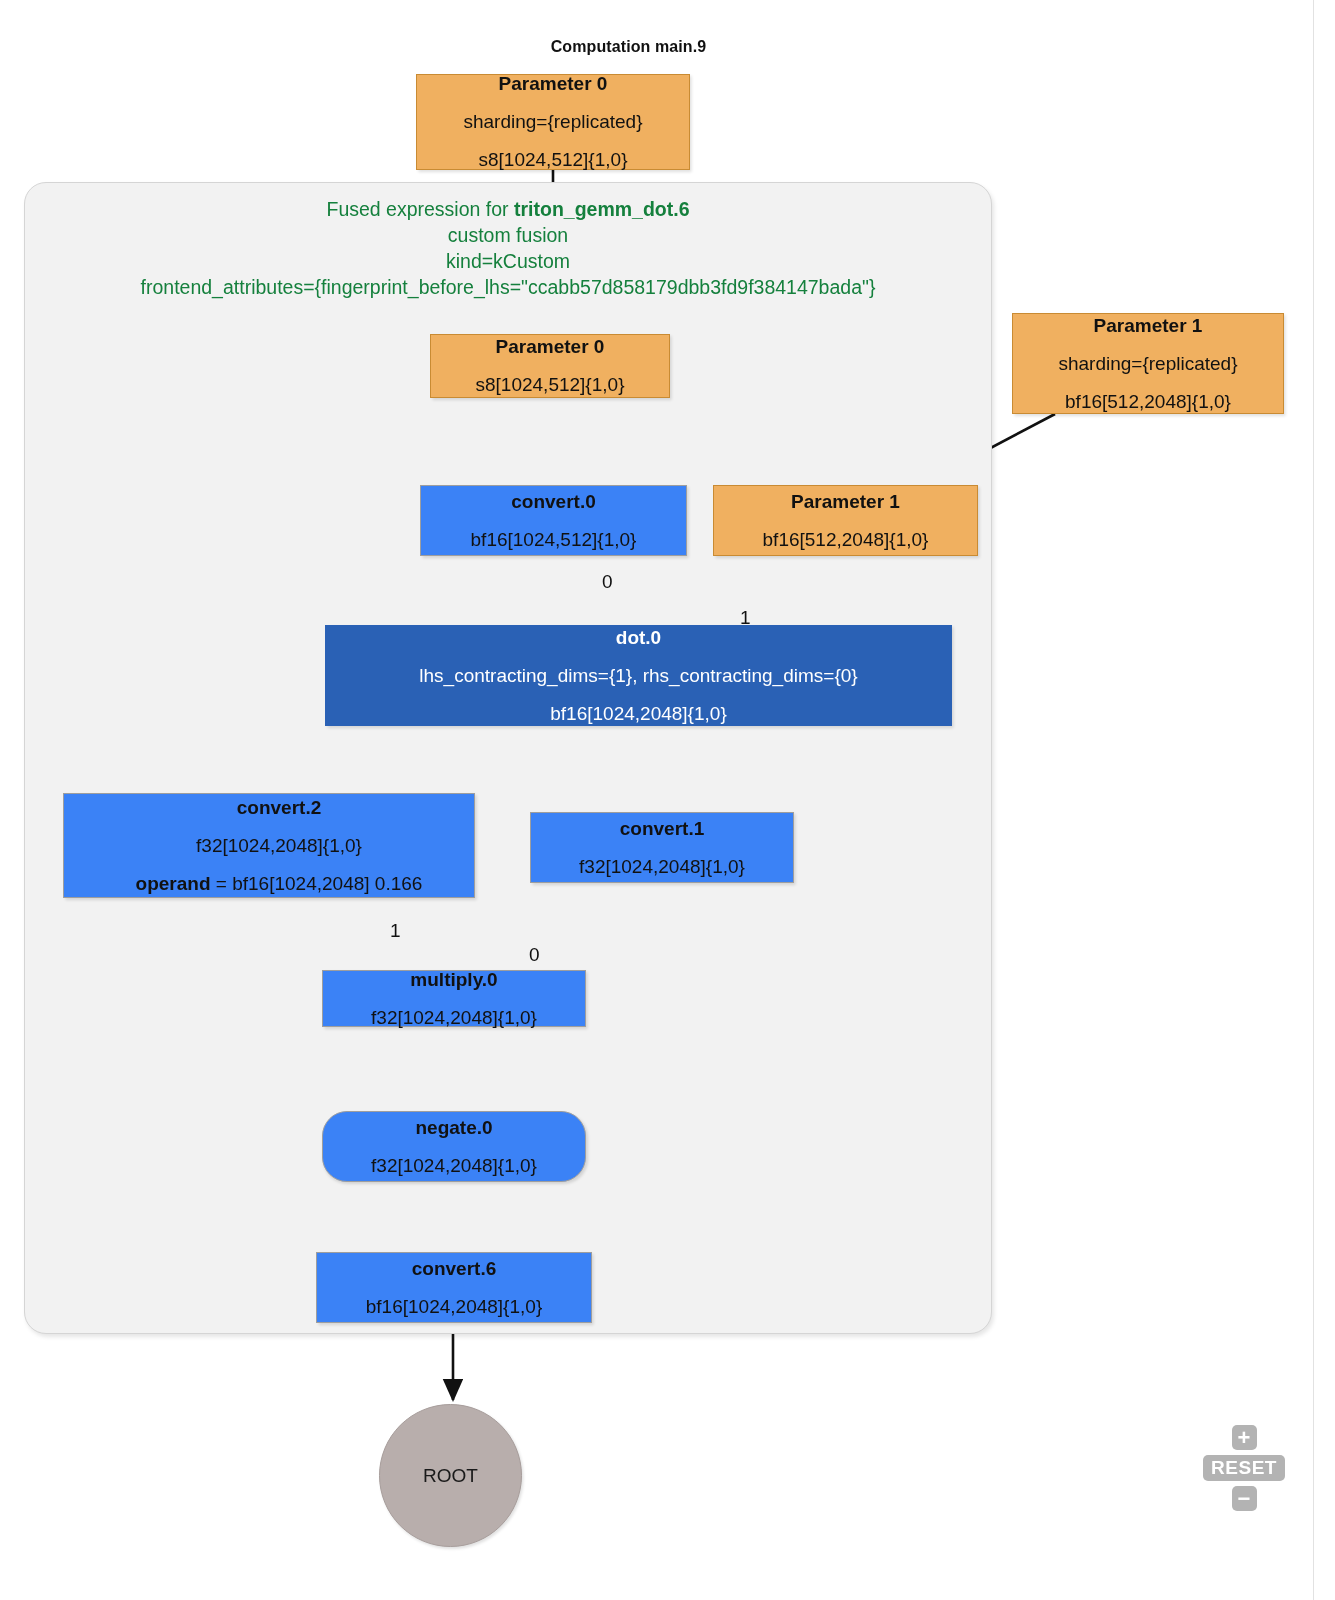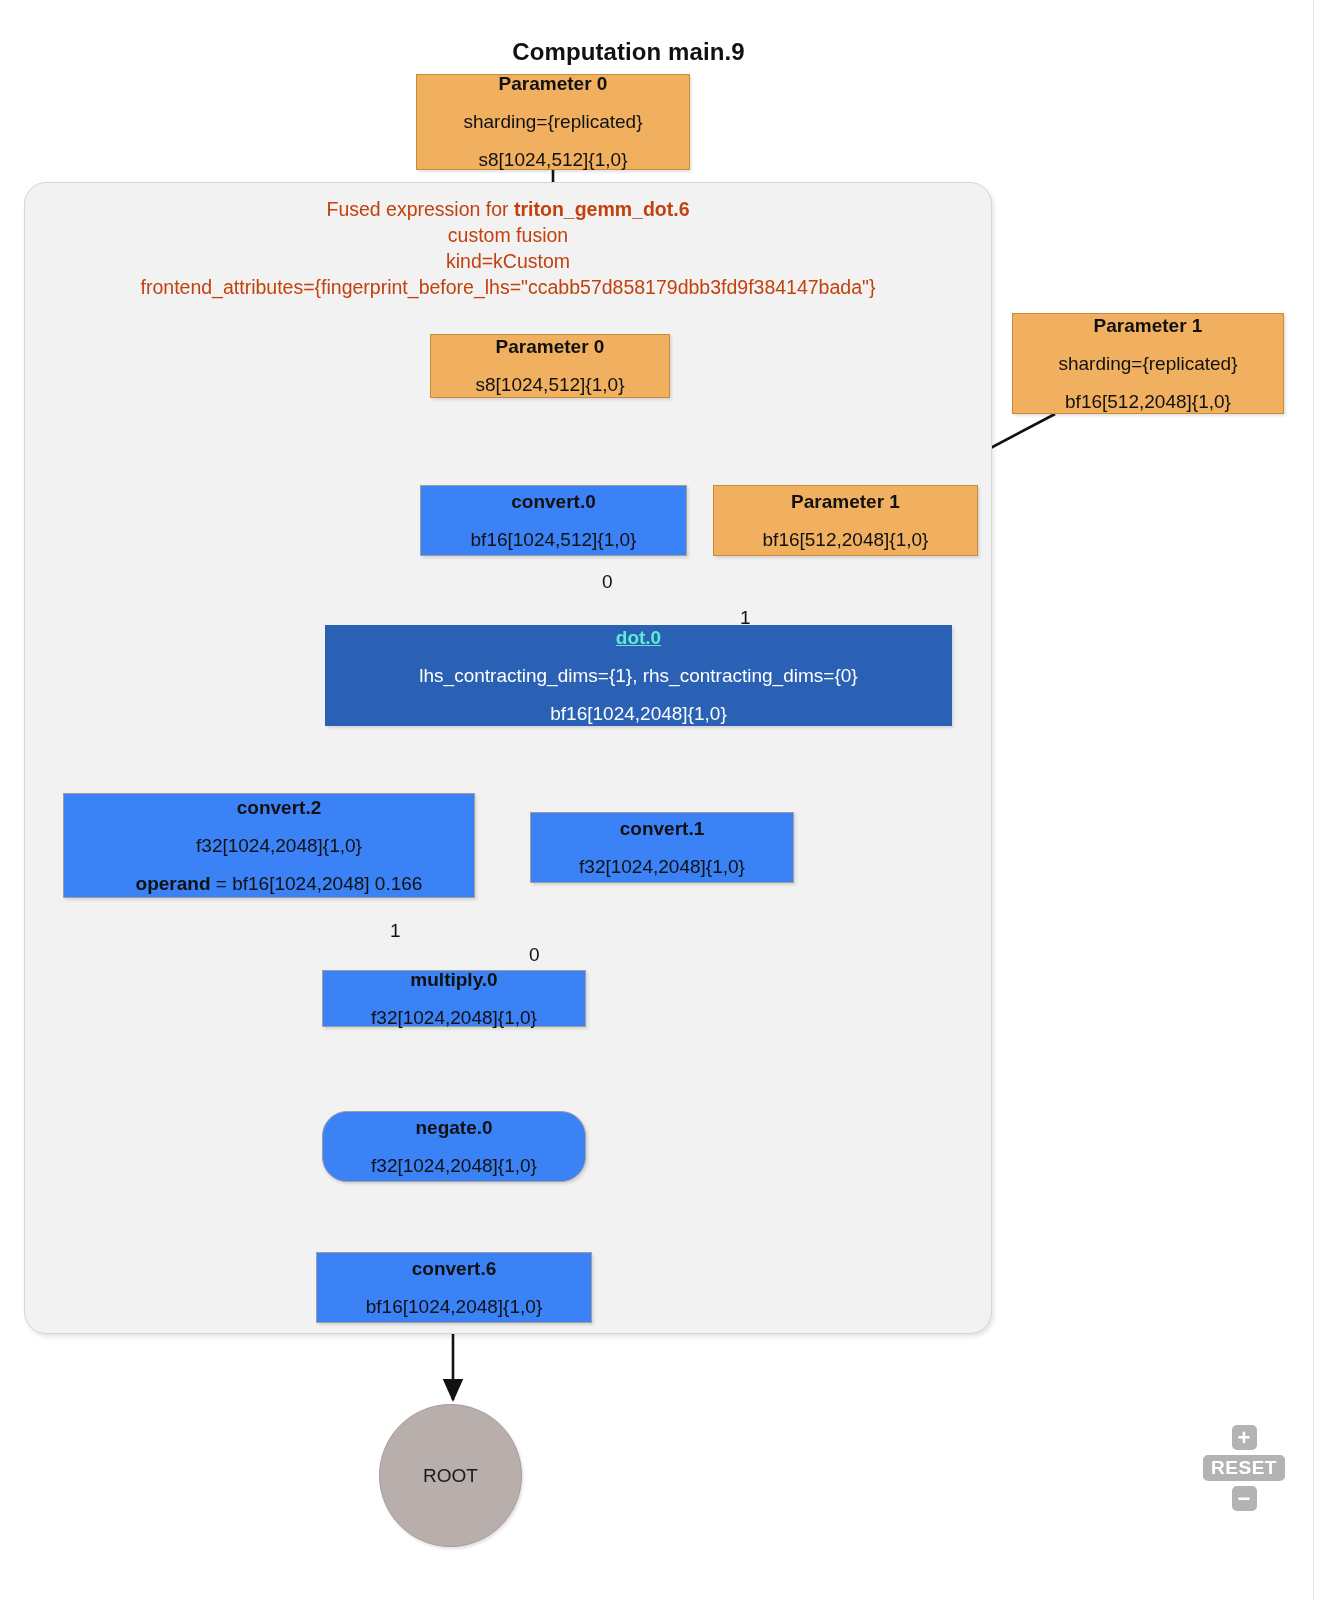--- a/index.html
+++ b/index.html
@@ -29,21 +29,21 @@
     background: #e2e2e2;
   }
 
   
   .graph-title {
     position: absolute;
     left: 0;
     top: 38px;
     width: 1257px;
     text-align: center;
-    font-size: 24px;
+    font-size: 16px;
     font-weight: bold;
     color: #111111;
     letter-spacing: 0.1px;
   }
 
   
   .cluster {
     position: absolute;
     left: 24px;
     top: 182px;
@@ -55,21 +55,21 @@
     box-shadow: 2px 3px 4px rgba(0,0,0,0.10);
     box-sizing: border-box;
   }
   .cluster-label {
     position: absolute;
     left: 24px;
     top: 196px;
     width: 968px;
     text-align: center;
     font-size: 19.5px;
-    color: #c2410c;
+    color: #15803d;
     line-height: 26px;
   }
   .cluster-label .l1 { display: block; }
   .cluster-label .l1 b { font-weight: bold; }
   .cluster-label .l2 { display: block; }
   .cluster-label .l3 { display: block; }
   .cluster-label .l4 { display: block; }
 
   
   .node {
@@ -100,21 +100,21 @@
   }
   .node.white {
     background: #3b82f6;
     border-color: #9e9e9e;
   }
   .node.dot {
     background: #2a61b5;
     border-color: #2a61b5;
     color: #ffffff;
   }
-  .node.dot .title { color: #5eead4; text-decoration: underline; }
+  .node.dot .title { color: #ffffff; }
 
   .operand-line b { font-weight: bold; }
 
   
   .root-node {
     position: absolute;
     left: 379px;
     top: 1404px;
     width: 143px;
     height: 143px;

